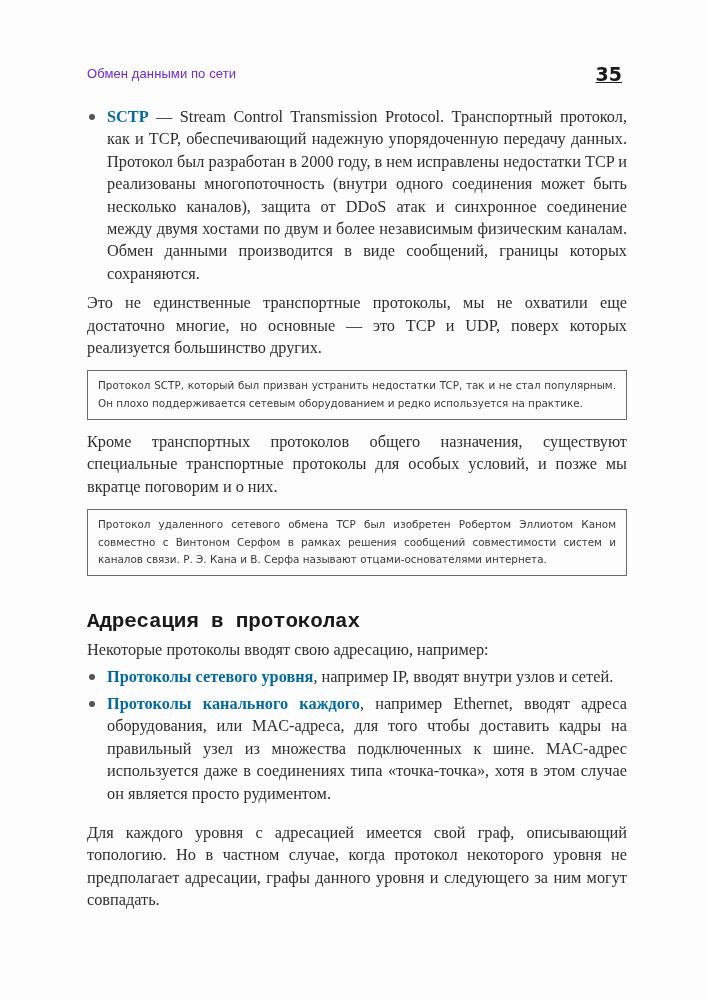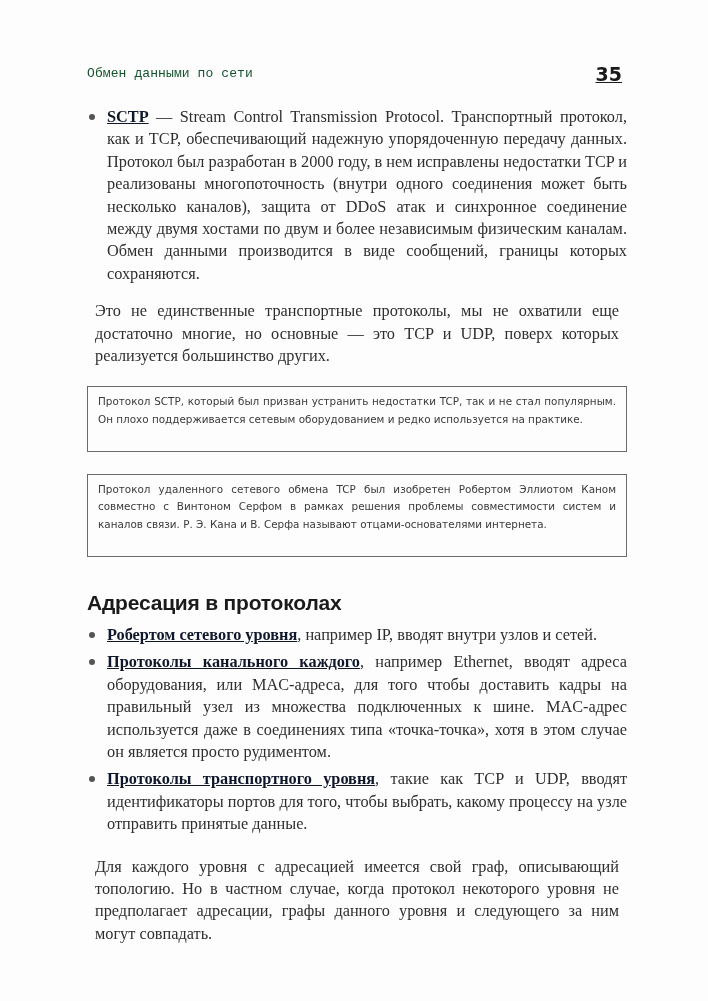--- a/index.html
+++ b/index.html
@@ -2,45 +2,45 @@
 <html><head>
 <meta charset="utf-8">
 <style>
   html, body { margin: 0; padding: 0; }
   body {
     width: 708px; height: 1001px; background: #fdfdfd; position: relative; overflow: hidden;
     color: #2a2a2a;
   }
   .running-head {
     position: absolute; left: 87px; top: 66px;
-    font-family: Liberation Mono, monospace; font-size: 13px; color: #14532d; letter-spacing: 0.1px;
+    font-family: Liberation Sans, sans-serif; font-size: 13px; color: #6d28d9; letter-spacing: 0.1px;
   }
   .page-number {
     position: absolute; right: 86px; top: 63px;
     font-family: "DejaVu Sans", sans-serif; font-weight: bold; font-size: 19px; color: #1a1a1a; text-decoration: underline;
   }
   .content {
     position: absolute; left: 87px; top: 106px; width: 540px;
     font-family: "Liberation Serif", serif; font-size: 16.3px; line-height: 22.4px; color: #2e2e2e;
   }
-  p { margin: 8px; text-align: justify; hyphens: manual; }
+  p { margin: 0; text-align: justify; hyphens: manual; }
   .bullet { position: relative; padding-left: 20px; text-align: justify; }
   .bullet .dot {
     position: absolute; left: 2px; top: 8px; width: 6px; height: 6px; border-radius: 50%; background: #555;
   }
-  b { color: #0f172a; text-decoration: underline; }
+  b { color: #0369a1; }
   .note {
-    border: 1px solid #6a6a6a; padding: 6px 10px 23px 10px;
+    border: 1px solid #6a6a6a; padding: 6px 10px 7px 10px;
     font-family: "DejaVu Sans", sans-serif; font-size: 10.4px; line-height: 17.3px; color: #3a3a3a;
     text-align: justify;
   }
   .gap-s { height: 7px; }
   .gap-m { height: 11px; }
   h2 {
-    margin: 0; font-family: Liberation Sans, sans-serif; font-weight: bold; font-size: 21px;
+    margin: 0; font-family: Liberation Mono, monospace; font-weight: bold; font-size: 21px;
     line-height: 28px; color: #1a1a1a; letter-spacing: -0.2px;
   }
 </style>
 </head>
 <body>
 
 <div class="running-head">Обмен данными по сети</div>
 <div class="page-number">35</div>
 
 <div class="content">
@@ -50,42 +50,40 @@
     <b>SCTP</b><span> — Stream Control Transmission Protocol. Транспортный протокол, как и TCP, обеспечивающий надежную упорядоченную передачу данных. Протокол был разработан в 2000 году, в нем исправлены недостатки TCP и реализованы многопоточность (внутри одного соединения может быть несколько каналов), защита от DDoS атак и синхронное соединение между двумя хостами по двум и более независимым физическим каналам. Обмен данными производится в виде сообщений, границы которых сохраняются.</span>
   </div>
 
   <div class="gap-s"></div>
   <p>Это не единственные транспортные протоколы, мы не охватили еще достаточно многие, но основные — это TCP и UDP, поверх которых реализуется большинство других.</p>
 
   <div class="gap-m"></div>
   <div class="note">Протокол SCTP, который был призван устранить недостатки TCP, так и не стал популярным. Он плохо поддерживается сетевым оборудованием и редко используется на практике.</div>
 
   <div class="gap-m"></div>
+  <p>Кроме транспортных протоколов общего назначения, существуют специальные транспортные протоколы для особых условий, и позже мы вкратце поговорим и о них.</p>
 
   <div class="gap-m"></div>
-  <div class="note">Протокол удаленного сетевого обмена TCP был изобретен Робертом Эллиотом Каном совместно с Винтоном Серфом в рамках решения проблемы совместимости систем и каналов связи. Р. Э. Кана и В. Серфа называют отцами-основателями интернета.</div>
+  <div class="note">Протокол удаленного сетевого обмена TCP был изобретен Робертом Эллиотом Каном совместно с Винтоном Серфом в рамках решения сообщений совместимости систем и каналов связи. Р. Э. Кана и В. Серфа называют отцами-основателями интернета.</div>
 
   <div class="gap-m"></div>
 
   <div style="height:21px"></div>
   <h2>Адресация в протоколах</h2>
   <div style="height:3px"></div>
+  <p>Некоторые протоколы вводят свою адресацию, например:</p>
   <div style="height:4px"></div>
 
   <div class="bullet">
     <span class="dot"></span>
-    <b>Робертом сетевого уровня</b><span>, например IP, вводят внутри узлов и сетей.</span>
+    <b>Протоколы сетевого уровня</b><span>, например IP, вводят внутри узлов и сетей.</span>
   </div>
   <div style="height:5px"></div>
   <div class="bullet">
     <span class="dot"></span>
     <b>Протоколы канального каждого</b><span>, например Ethernet, вводят адреса оборудования, или MAC-адреса, для того чтобы доставить кадры на правильный узел из множества подключенных к шине. MAC-адрес используется даже в соединениях типа «точка-точка», хотя в этом случае он является просто рудиментом.</span>
   </div>
   <div style="height:5px"></div>
-  <div class="bullet">
-    <span class="dot"></span>
-    <b>Протоколы транспортного уровня</b><span>, такие как TCP и UDP, вводят идентификаторы портов для того, чтобы выбрать, какому процессу на узле отправить принятые данные.</span>
-  </div>
 
   <div class="gap-s"></div>
   <div style="height:5px"></div>
   <p>Для каждого уровня с адресацией имеется свой граф, описывающий топологию. Но в частном случае, когда протокол некоторого уровня не предполагает адресации, графы данного уровня и следующего за ним могут совпадать.</p>
 </div>
 
 </body></html>

